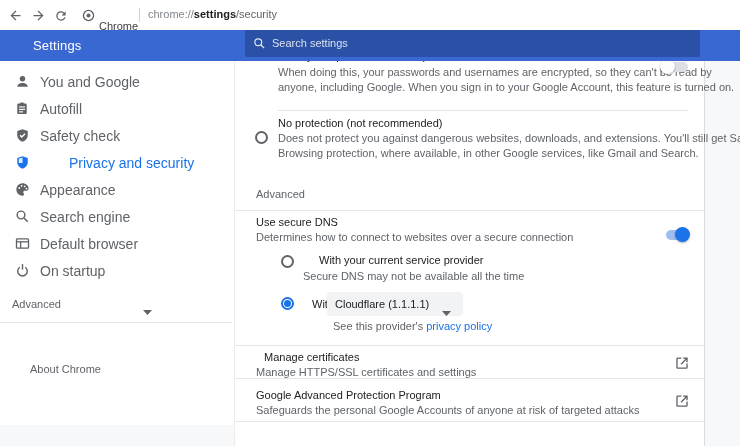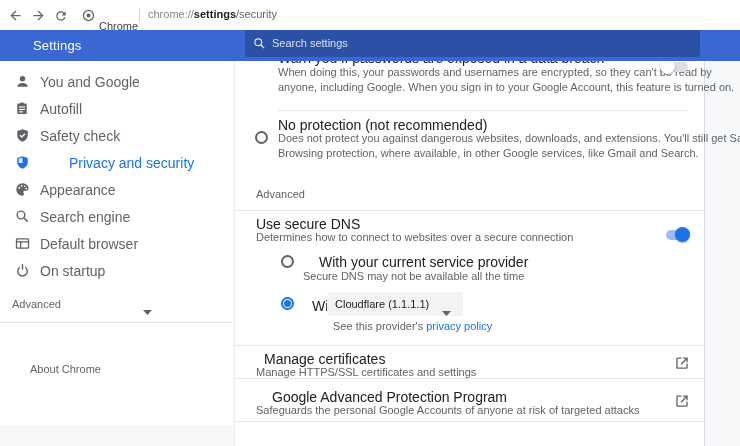--- a/index.html
+++ b/index.html
@@ -31,21 +31,21 @@
 
   
   .side-item { left:0; width:234px; height:27px; display:flex; align-items:center; z-index:3; cursor:pointer; }
   .side-item .ic { margin-left:14px; width:16px; height:16px; display:flex; align-items:center; justify-content:center; }
   .side-item .lbl { margin-left:10px; font-size:14px; font-weight:500; color:#5f6368; }
   .side-item.active .lbl { color:#1a73e8;padding-left:29px; }
   .side-sub { font-size:11px; font-weight:500; color:#5f6368; }
   .side-divider { left:0; top:322px; width:232px; height:1px; background:#e2e4e7; z-index:3; }
 
   
-  .t-title { font-size:14px; color:#202124; z-index:3; }
+  .t-title { font-size:11px; color:#202124; z-index:3; }
   .t-sub   { font-size:11px; color:#5f6368; z-index:3; }
   .t-section { font-size:11px; color:#5f6368; z-index:3; }
   .divider { height:1px; background:#e4e6e9; z-index:3; }
   .clipped { z-index:2; }
 
   
   .radio { width:13px; height:13px; border:2px solid #5f6368; border-radius:50%; background:#fff; z-index:4; }
   .radio.sel { border-color:#1a73e8; display:flex; align-items:center; justify-content:center; }
   .radio.sel::after { content:""; width:7px; height:7px; border-radius:50%; background:#1a73e8; }
   .tgl-track { border-radius:6px; z-index:3; }
@@ -243,21 +243,21 @@
   <div class="abs" style="left:675px;top:356px;z-index:3;">
     <svg width="14" height="14" viewBox="0 0 16 16" fill="#5f6368">
         <path d="M13 13.2H3V3.2h4.3V1.7H3a1.5 1.5 0 0 0-1.5 1.5v10a1.5 1.5 0 0 0 1.5 1.5h10a1.5 1.5 0 0 0 1.5-1.5V8.7H13z"></path>
         <path d="M9.3 1.7v1.5H12L6.4 8.8l1.1 1.1L13 4.3V7h1.5V1.7z"></path>
       </svg>
   </div>
 
   <div class="abs divider" style="left:235px;top:378px;width:469px;"></div>
 
   <div class="abs" style="left:235px;top:379px;width:469px;height:42px;z-index:2;cursor:pointer;"></div>
-  <div class="abs t-title nowrap" style="left:272px;top:389px;text-align:right;">Google Advanced Protection Program</div>
+  <div class="abs t-title nowrap" style="left:256px;top:389px;text-align:right;">Google Advanced Protection Program</div>
   <div class="abs t-sub nowrap" style="left:256px;top:404px;">Safeguards the personal Google Accounts of anyone at risk of targeted attacks</div>
   <div class="abs" style="left:675px;top:394px;z-index:3;">
     <svg width="14" height="14" viewBox="0 0 16 16" fill="#5f6368">
         <path d="M13 13.2H3V3.2h4.3V1.7H3a1.5 1.5 0 0 0-1.5 1.5v10a1.5 1.5 0 0 0 1.5 1.5h10a1.5 1.5 0 0 0 1.5-1.5V8.7H13z"></path>
         <path d="M9.3 1.7v1.5H12L6.4 8.8l1.1 1.1L13 4.3V7h1.5V1.7z"></path>
       </svg>
   </div>
 
   <div class="abs divider" style="left:235px;top:421px;width:469px;"></div>
 

